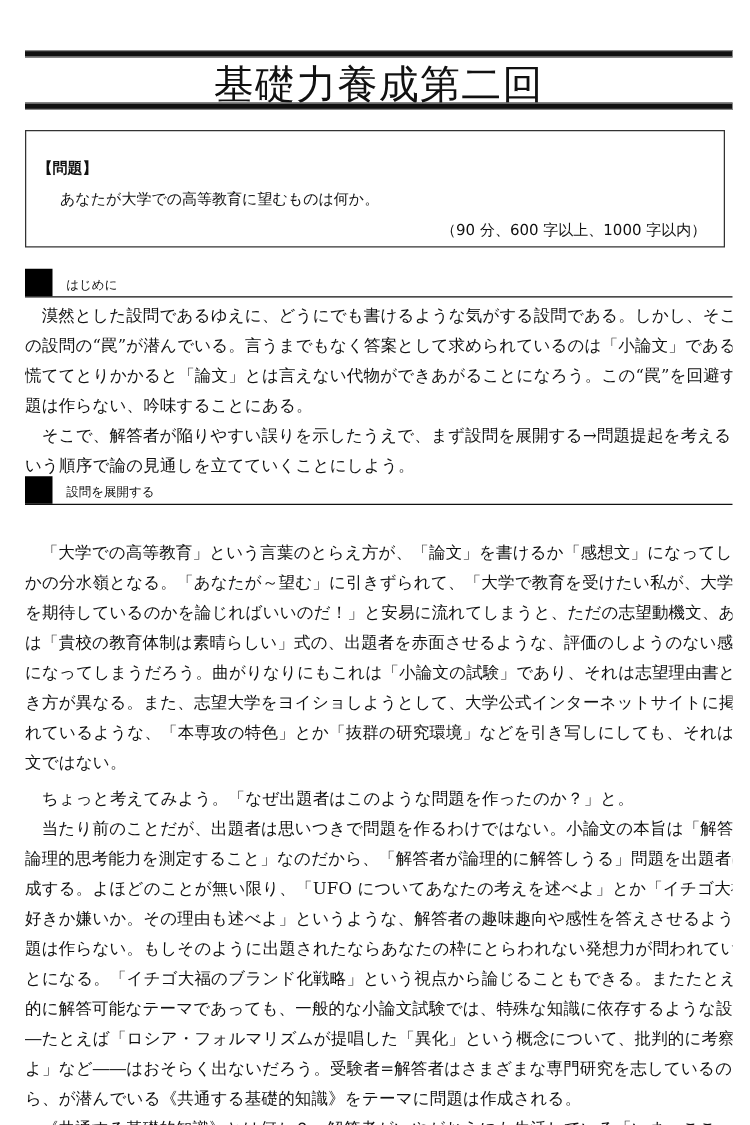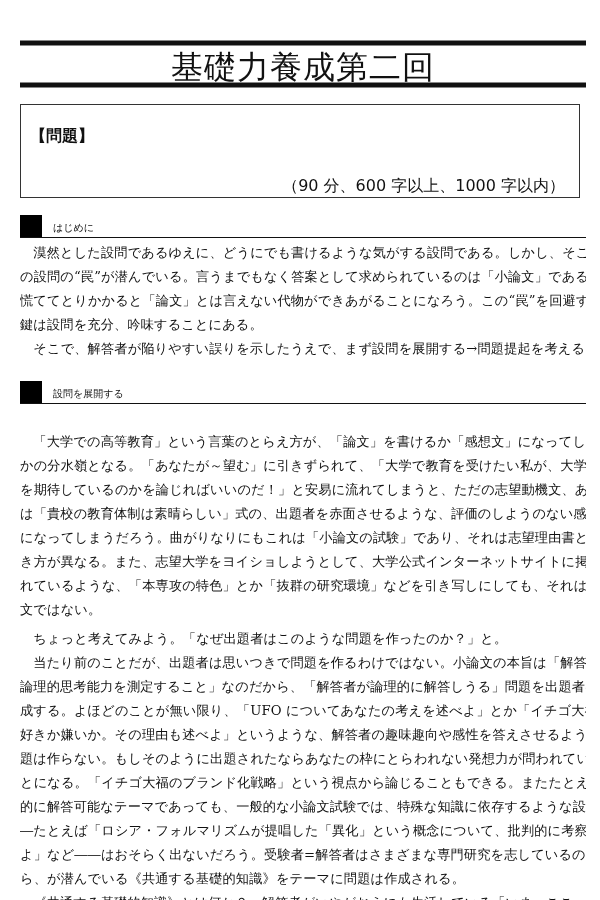--- a/index.html
+++ b/index.html
@@ -45,21 +45,21 @@
       text-align: center;
       font-size: 32px;
       letter-spacing: 1px;
     }
     .problem-box {
       position: absolute;
       left: 20px; top: 104px;
       width: 558px; height: 92px;
       border: 1.5px solid #333;
       font-family: "DejaVu Sans", "Liberation Sans", sans-serif;
-      font-size: 16px;
+      font-size: 12px;
     }
     .problem-box .label {
       position: absolute;
       left: 9px; top: 21px;
       font-weight: bold;
     }
     .problem-box .question {
       position: absolute;
       left: 27px; top: 46px;
     }
@@ -100,32 +100,34 @@
 
 <div class="page">
 
 
   <div class="rule-double rule-top"></div>
   <div class="lesson-title">基礎力養成第二回</div>
   <div class="rule-double rule-bottom"></div>
 
   <div class="problem-box">
     <div class="label">【問題】</div>
+    <div class="question">あなたが大学での高等教育に望むものは何か。</div>
     <div class="conditions">（90 分、600 字以上、1000 字以内）</div>
   </div>
 
   <div class="section-heading" style="top:215px;">
     <div class="marker"></div>
     <div class="text">はじめに</div>
   </div>
   <div class="para-line" style="top:244px;">　漠然とした設問であるゆえに、どうにでも書けるような気がする設問である。しかし、そこにこ</div>
   <div class="para-line" style="top:268px;">の設問の“罠”が潜んでいる。言うまでもなく答案として求められているのは「小論文」であるが、</div>
   <div class="para-line" style="top:292px;">慌ててとりかかると「論文」とは言えない代物ができあがることになろう。この“罠”を回避する</div>
-  <div class="para-line" style="top:316px;">鍵は設問を充分、吟味することにある。</div>
+  <div class="para-line" style="top:316px;">題は作らない、吟味することにある。</div>
   <div class="para-line" style="top:340px;">　そこで、解答者が陥りやすい誤りを示したうえで、まず設問を展開する→問題提起を考える、と</div>
+  <div class="para-line" style="top:364px;">いう順序で論の見通しを立てていくことにしよう。</div>
 
   <div class="section-heading" style="top:381px;text-decoration:underline;">
     <div class="marker"></div>
     <div class="text">設問を展開する</div>
   </div>
   <div class="para-line" style="top:433px;">　「大学での高等教育」という言葉のとらえ方が、「論文」を書けるか「感想文」になってしまう</div>
   <div class="para-line" style="top:457px;">かの分水嶺となる。「あなたが～望む」に引きずられて、「大学で教育を受けたい私が、大学に何</div>
   <div class="para-line" style="top:481px;">を期待しているのかを論じればいいのだ！」と安易に流れてしまうと、ただの志望動機文、あるい</div>
   <div class="para-line" style="top:505px;">は「貴校の教育体制は素晴らしい」式の、出題者を赤面させるような、評価のしようのない感想文</div>
   <div class="para-line" style="top:529px;">になってしまうだろう。曲がりなりにもこれは「小論文の試験」であり、それは志望理由書とは書</div>

